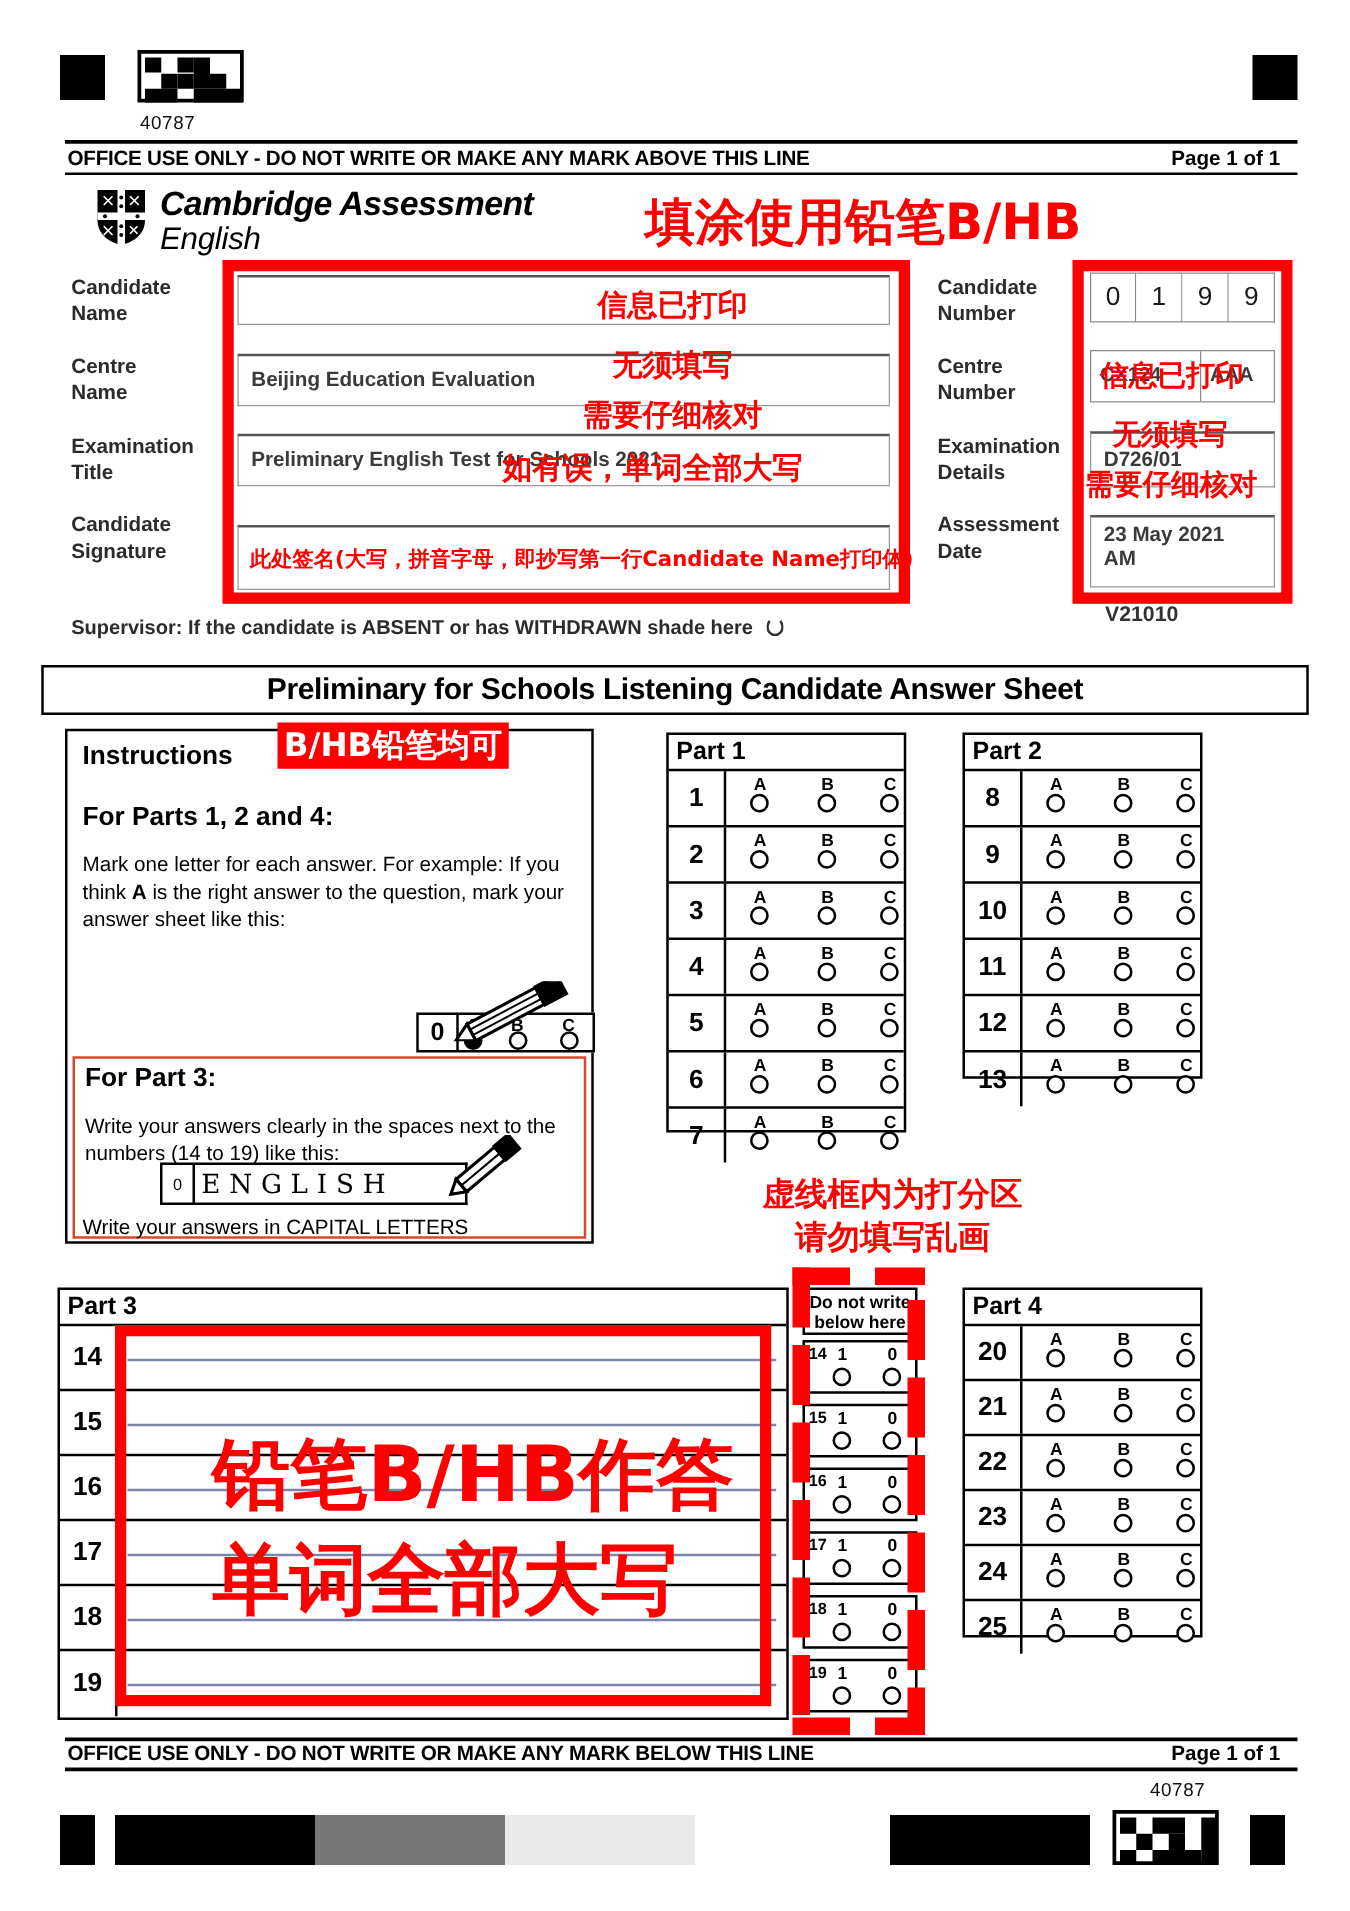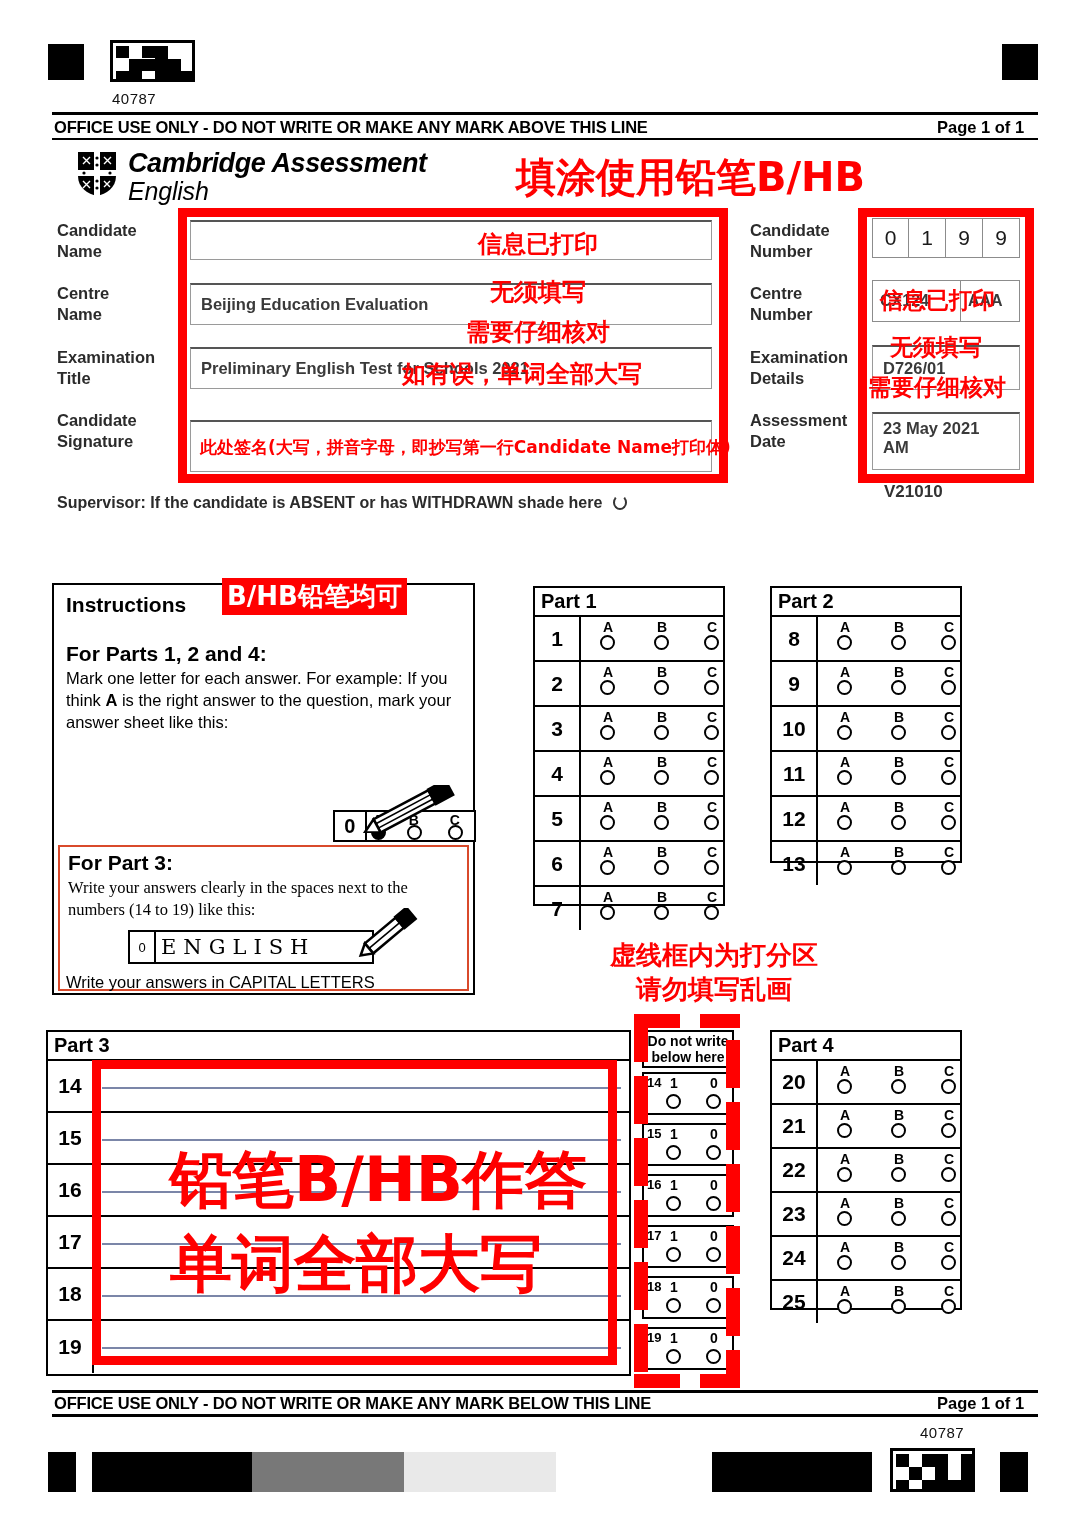--- a/index.html
+++ b/index.html
@@ -267,26 +267,29 @@
   <div class="red-text" style="left:880px; top:285px; font-size:23px;">信息已打印</div>
   <div class="red-text" style="left:890px; top:332px; font-size:23px;">无须填写</div>
   <div class="red-text" style="left:868px; top:372px; font-size:23px;">需要仔细核对</div>
 
   <div class="supervisor" style="left:57px; top:494px;">
     <span>Supervisor: If the candidate is ABSENT or has WITHDRAWN shade here</span>
     <span class="shade-oval"></span>
   </div>
   <div class="vcode" style="left:884px; top:482px;">V21010</div>
 
+  <div class="sheet-title-box" style="left:33px; top:532px; width:1014px; height:40px;">
+    <span class="sheet-title">Preliminary for Schools Listening Candidate Answer Sheet</span>
+  </div>
 
   <div class="instr-box" style="left:52px; top:583px; width:423px; height:412px;">
     <div class="instr-inner">
       <div class="instr-h">Instructions</div>
       <div class="instr-h" style="margin-top:25px;">For Parts 1, 2 and 4:</div>
-      <div class="instr-p" style="margin-top:2px;">
+      <div class="instr-p" style="margin-top:16px;">
         <span>Mark one letter for each answer. For example: If you think </span><b>A</b><span> is the right answer to the question, mark your answer sheet like this:</span>
       </div>
     </div>
   </div>
 
   <div class="ex-mcq" style="left:333px; top:810px; width:143px; height:32px;">
     <div class="ex-num">0</div>
     <div class="ex-opts">
       <span class="opt-letter" style="left:6px;  top:0px;">A</span>
       <span class="opt-letter" style="left:42px; top:0px;">B</span>
@@ -302,21 +305,21 @@
       <line x1="18" y1="21" x2="80" y2="21" stroke="#000" stroke-width="1.6"></line>
       <line x1="18" y1="26" x2="80" y2="26" stroke="#000" stroke-width="1.6"></line>
       <polygon points="18,16 4,23.5 18,31" fill="#fff" stroke="#000" stroke-width="2.5"></polygon>
       <rect x="80" y="15" width="20" height="17" fill="#000" stroke="#000" stroke-width="2"></rect>
     </g>
   </svg>
 
   <div class="part3-box" style="left:58px; top:845px; width:411px; height:146px;">
     <div class="instr-inner" style="padding:4px 8px;">
       <div class="instr-h">For Part 3:</div>
-      <div class="instr-p" style="margin-top:2px;font-family:Liberation Serif, serif;">Write your answers clearly in the spaces next to the numbers (14 to 19) like this:</div>
+      <div class="instr-p" style="margin-top:16px;">Write your answers clearly in the spaces next to the numbers (14 to 19) like this:</div>
     </div>
   </div>
 
   <div class="ex-write" style="left:128px; top:930px;">
     <div class="ex-w-num">0</div>
     <div class="ex-w-line">ENGLISH</div>
   </div>
   <svg class="pencil" style="left:352px; top:908px; width:70px; height:52px;" viewBox="0 0 70 52">
     <g transform="rotate(-40 35 26)">
       <rect x="12" y="19" width="40" height="13" fill="#fff" stroke="#000" stroke-width="2.5"></rect>

